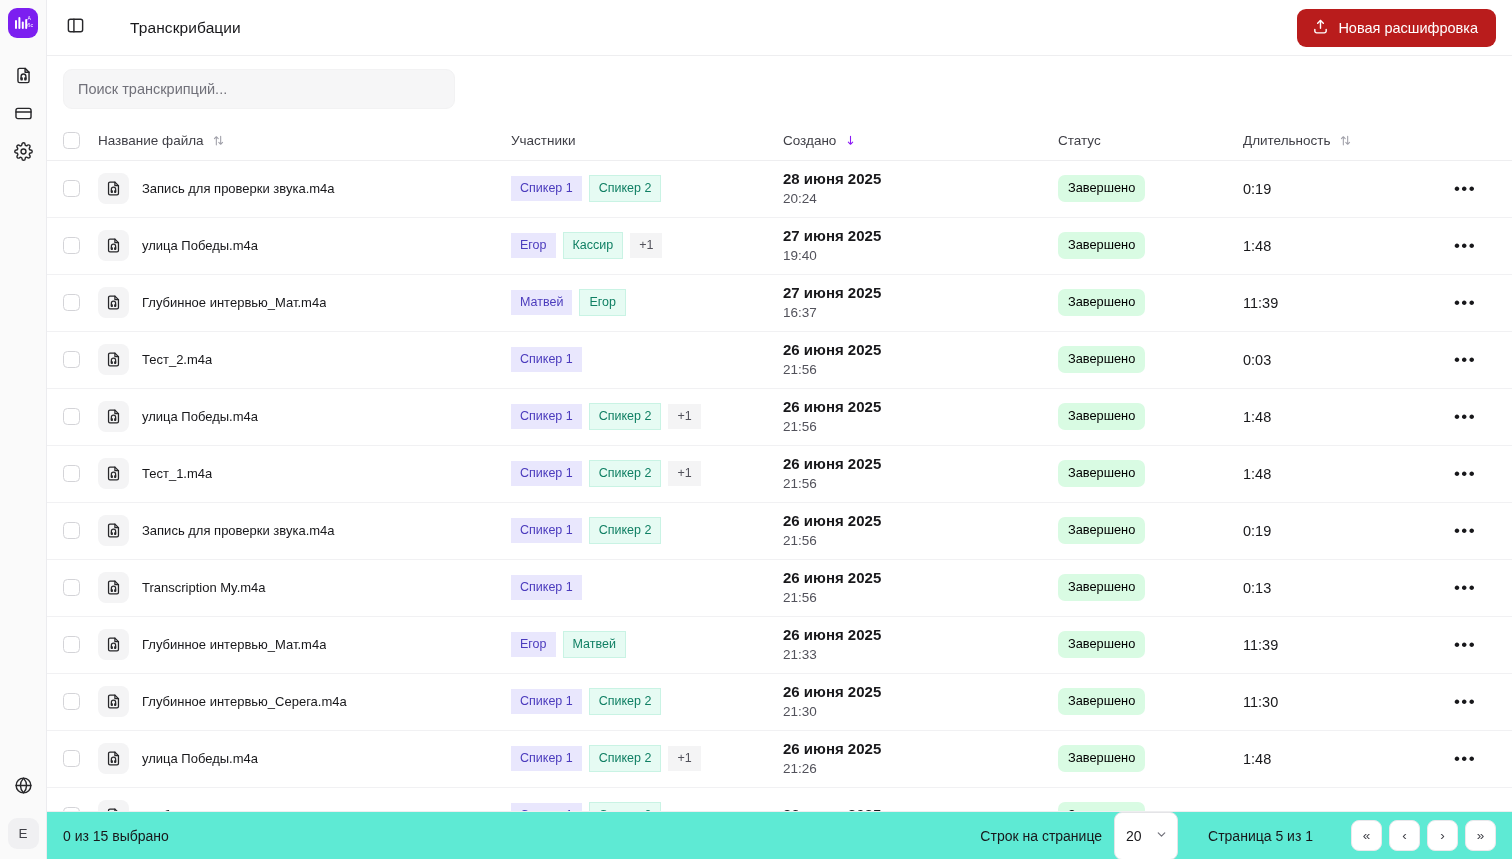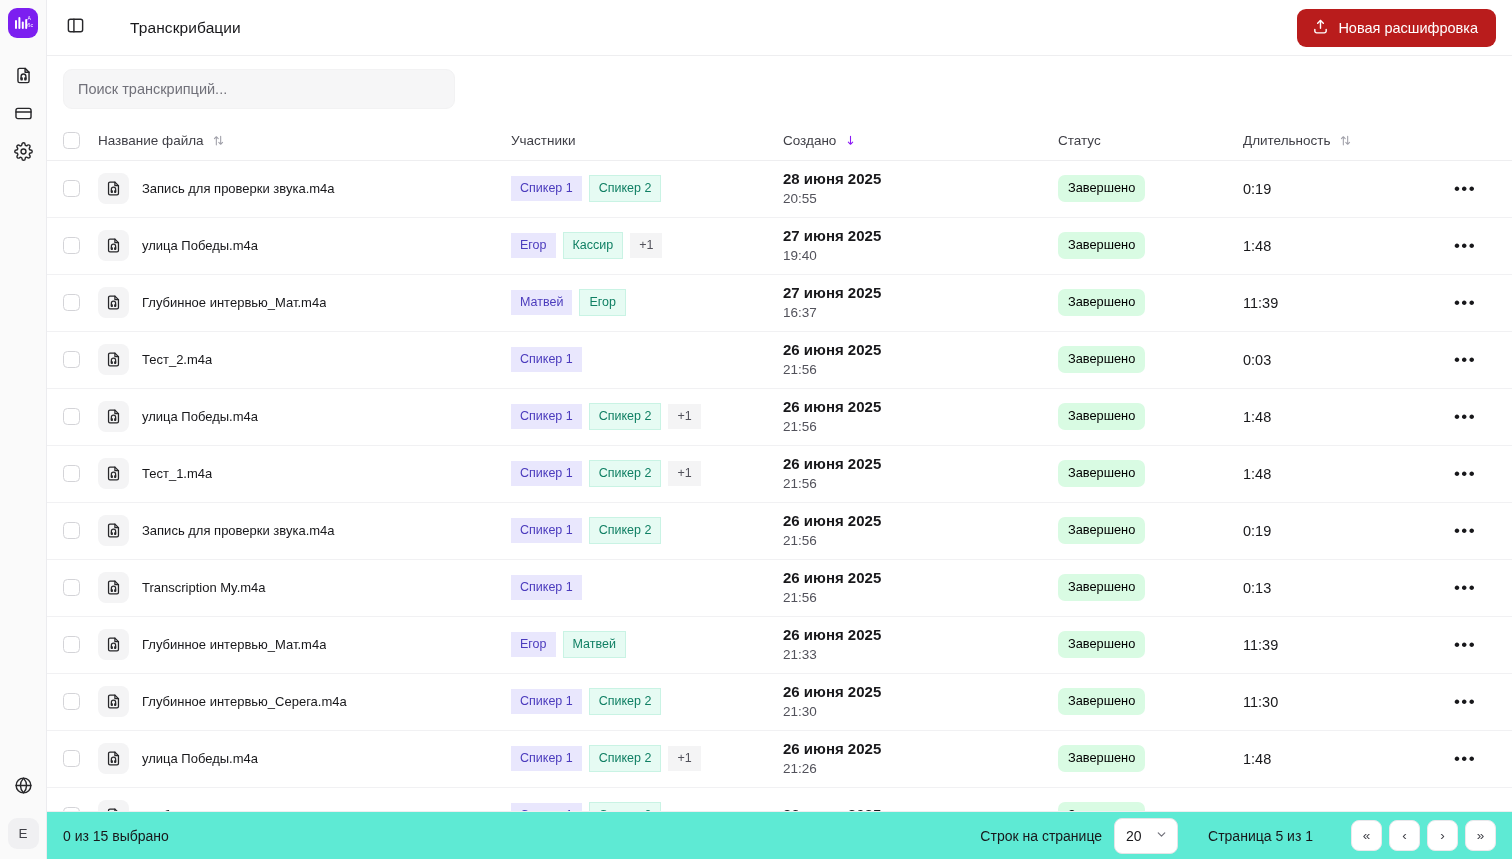--- a/index.html
+++ b/index.html
@@ -142,21 +142,21 @@
   
   .footer {
     flex: 0 0 48px; height: 48px;
     border-top: 1px solid #eeeef0; background: #5eead4;
     display: flex; align-items: center; padding: 0 16px 0 16px; gap: 12px;
   }
   .sel-count { font-size: 14px; color: #18181b; }
   .foot-spacer { flex: 1 1 auto; }
   .rows-label { font-size: 14px; color: #18181b; }
   .rows-select {
-    height: 36px; min-width: 64px; border: 1px solid #e4e4e7; border-radius: 8px;
+    height: 48px; min-width: 64px; border: 1px solid #e4e4e7; border-radius: 8px;
     background: #fff; display: flex; align-items: center; justify-content: space-between;
     gap: 8px; padding: 0 9px 0 11px; font-size: 14px; color: #18181b; cursor: pointer;
   }
   .page-label { font-size: 14px; color: #18181b; margin-left: 18px; }
   .pager { display: flex; gap: 7px; margin-left: 26px; }
   .pg-btn {
     width: 31px; height: 31px; border: 1px solid #e9e9ec; border-radius: 8px;
     background: #fff; color: #3f3f46; display: flex; align-items: center; justify-content: center;
     font-size: 13.5px; cursor: pointer;
   }
@@ -333,21 +333,21 @@
       </div>
     </td>
     <td>
       <div class="chips">
                   <span class="chip c1">Спикер 1</span>
                   <span class="chip c2">Спикер 2</span>
                 </div>
     </td>
     <td>
       <div class="date-main">28 июня 2025</div>
-      <div class="date-time">20:55</div>
+      <div class="date-time">20:24</div>
     </td>
     <td>
       <span class="status-badge">Завершено</span>
     </td>
     <td>
       <span class="dur">0:19</span>
     </td>
     <td>
       <span class="dots">•••</span>
     </td>

